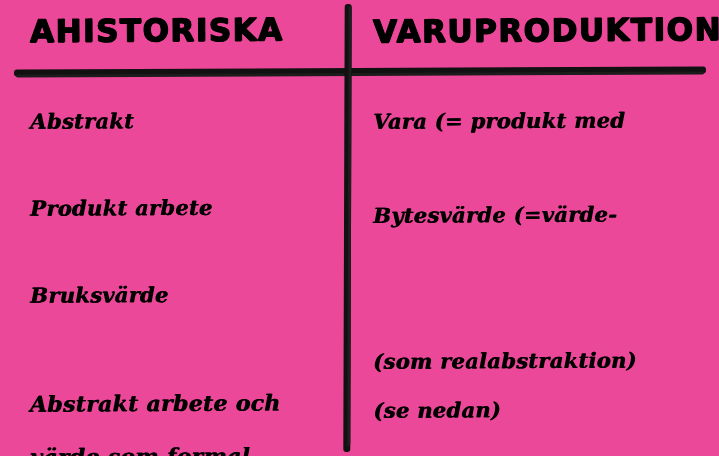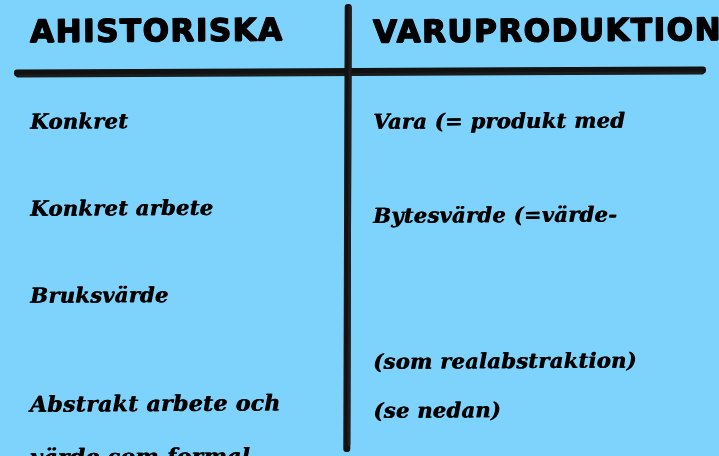--- a/index.html
+++ b/index.html
@@ -12,21 +12,21 @@
     height: 456px;
     overflow: hidden;
     font-family: "DejaVu Serif", serif;
     color: #000000;
   }
 
   .sheet {
     position: relative;
     width: 719px;
     height: 456px;
-    background: #7dd3fc;
+    background: #ec4899;
   }
 
   
   .rule-h {
     position: absolute;
     left: 14px;
     top: 68px;
     width: 692px;
     height: 7px;
     background: #111;
@@ -129,25 +129,25 @@
 <div class="sheet">
 
   <div class="rule-h"></div>
   <div class="rule-v"></div>
 
   <div class="col col-left">
     <div class="col-head">AHISTORISKA</div>
 
     <div class="entries">
       <div class="entry">
-        <span>Konkret</span>
+        <span>Abstrakt</span>
       </div>
 
       <div class="entry">
-        <span>Konkret arbete</span>
+        <span>Produkt arbete</span>
       </div>
 
       <div class="entry">
         <span>Bruksvärde</span>
       </div>
 
       <div class="entry">
         <span>Abstrakt arbete och</span><br>
         <span>värde som formal-</span><br>
         <br>

